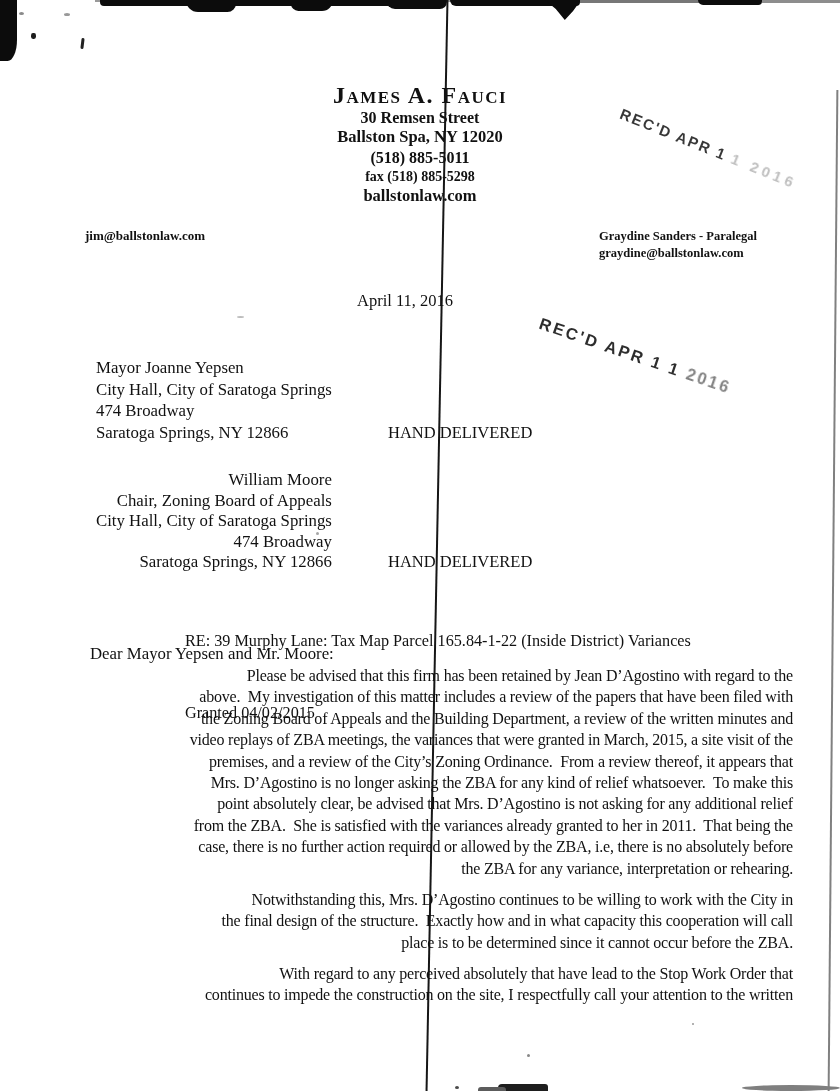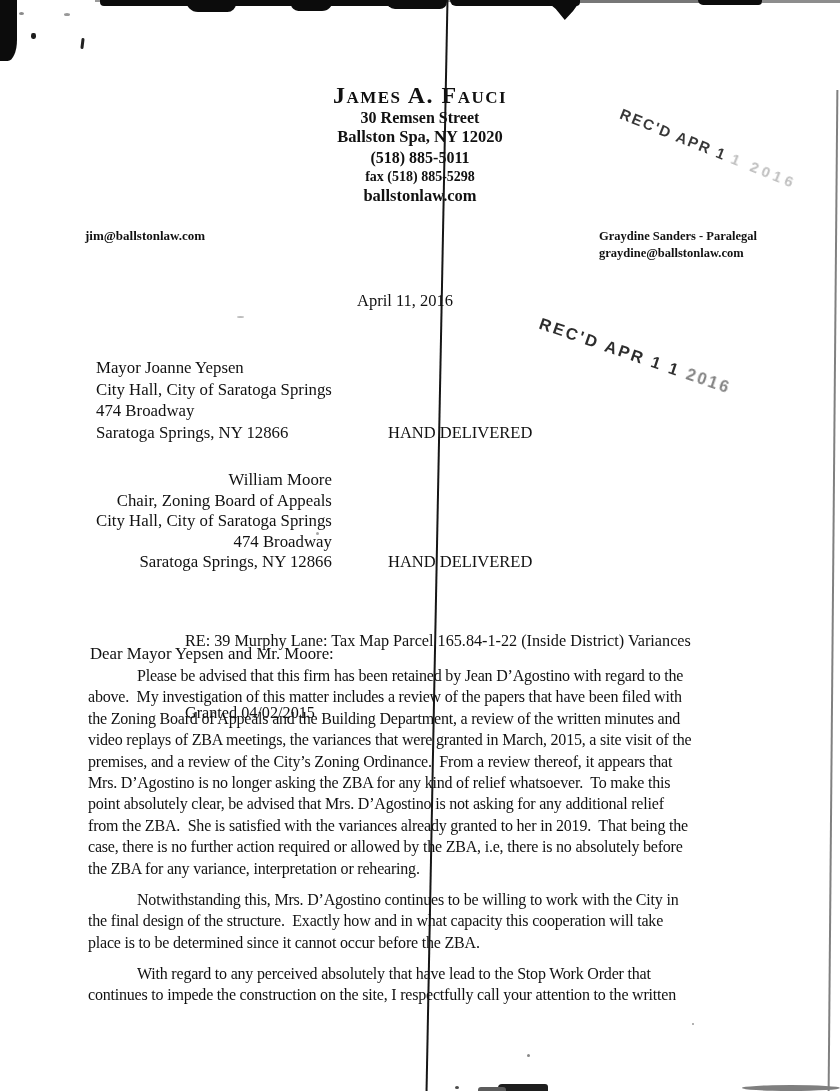--- a/index.html
+++ b/index.html
@@ -60,21 +60,21 @@
   .stamp2 .faded{opacity:.6; filter:blur(.3px); letter-spacing:2.4px;}
   
   .date{position:absolute; left:357px; top:291px; font-size:16.5px;}
   .recipient{position:absolute; left:96px; font-size:16.8px; white-space:pre;}
   .r1{top:357px; line-height:21.5px;}
   .r2{top:470px; line-height:20.6px;text-align:right;}
   .hand{position:absolute; left:292px; bottom:0; font-size:16.5px; white-space:pre;}
   .re-block{position:absolute; left:185px; top:581px; font-size:16.2px; line-height:24px; white-space:pre;}
   .salutation{position:absolute; left:90px; top:644px; font-size:16.8px; white-space:pre;}
   .body-text{position:absolute; left:88px; top:665px; width:705px; font-size:16px; letter-spacing:-0.2px;}
-  .para{margin:0 0 10px 0;}
+  .para{margin:0 0 10px 0;text-align:right;}
   .pline{line-height:21.4px; height:21.4px; white-space:pre;}
   .pline.indent{padding-left:49px;}
 </style>
 </head>
 <body>
 
 <div class="page">
 
   <div class="art corner-bar"></div>
   <div class="art top-hairline"></div>
@@ -133,27 +133,27 @@
 
   <div class="body-text">
       <div class="para">
         <div class="pline indent">Please be advised that this firm has been retained by Jean D’Agostino with regard to the</div>
         <div class="pline">above.  My investigation of this matter includes a review of the papers that have been filed with</div>
         <div class="pline">the Zoning Board of Appeals and the Building Department, a review of the written minutes and</div>
         <div class="pline">video replays of ZBA meetings, the variances that were granted in March, 2015, a site visit of the</div>
         <div class="pline">premises, and a review of the City’s Zoning Ordinance.  From a review thereof, it appears that</div>
         <div class="pline">Mrs. D’Agostino is no longer asking the ZBA for any kind of relief whatsoever.  To make this</div>
         <div class="pline">point absolutely clear, be advised that Mrs. D’Agostino is not asking for any additional relief</div>
-        <div class="pline">from the ZBA.  She is satisfied with the variances already granted to her in 2019.  That being the</div>
+        <div class="pline">from the ZBA.  She is satisfied with the variances already granted to her in 2011.  That being the</div>
         <div class="pline">case, there is no further action required or allowed by the ZBA, i.e, there is no absolutely before</div>
         <div class="pline">the ZBA for any variance, interpretation or rehearing.</div>
       </div>
       <div class="para">
         <div class="pline indent">Notwithstanding this, Mrs. D’Agostino continues to be willing to work with the City in</div>
-        <div class="pline">the final design of the structure.  Exactly how and in what capacity this cooperation will take</div>
+        <div class="pline">the final design of the structure.  Exactly how and in what capacity this cooperation will call</div>
         <div class="pline">place is to be determined since it cannot occur before the ZBA.</div>
       </div>
       <div class="para">
         <div class="pline indent">With regard to any perceived absolutely that have lead to the Stop Work Order that</div>
         <div class="pline">continues to impede the construction on the site, I respectfully call your attention to the written</div>
       </div>
     </div>
 
 </div>
 

